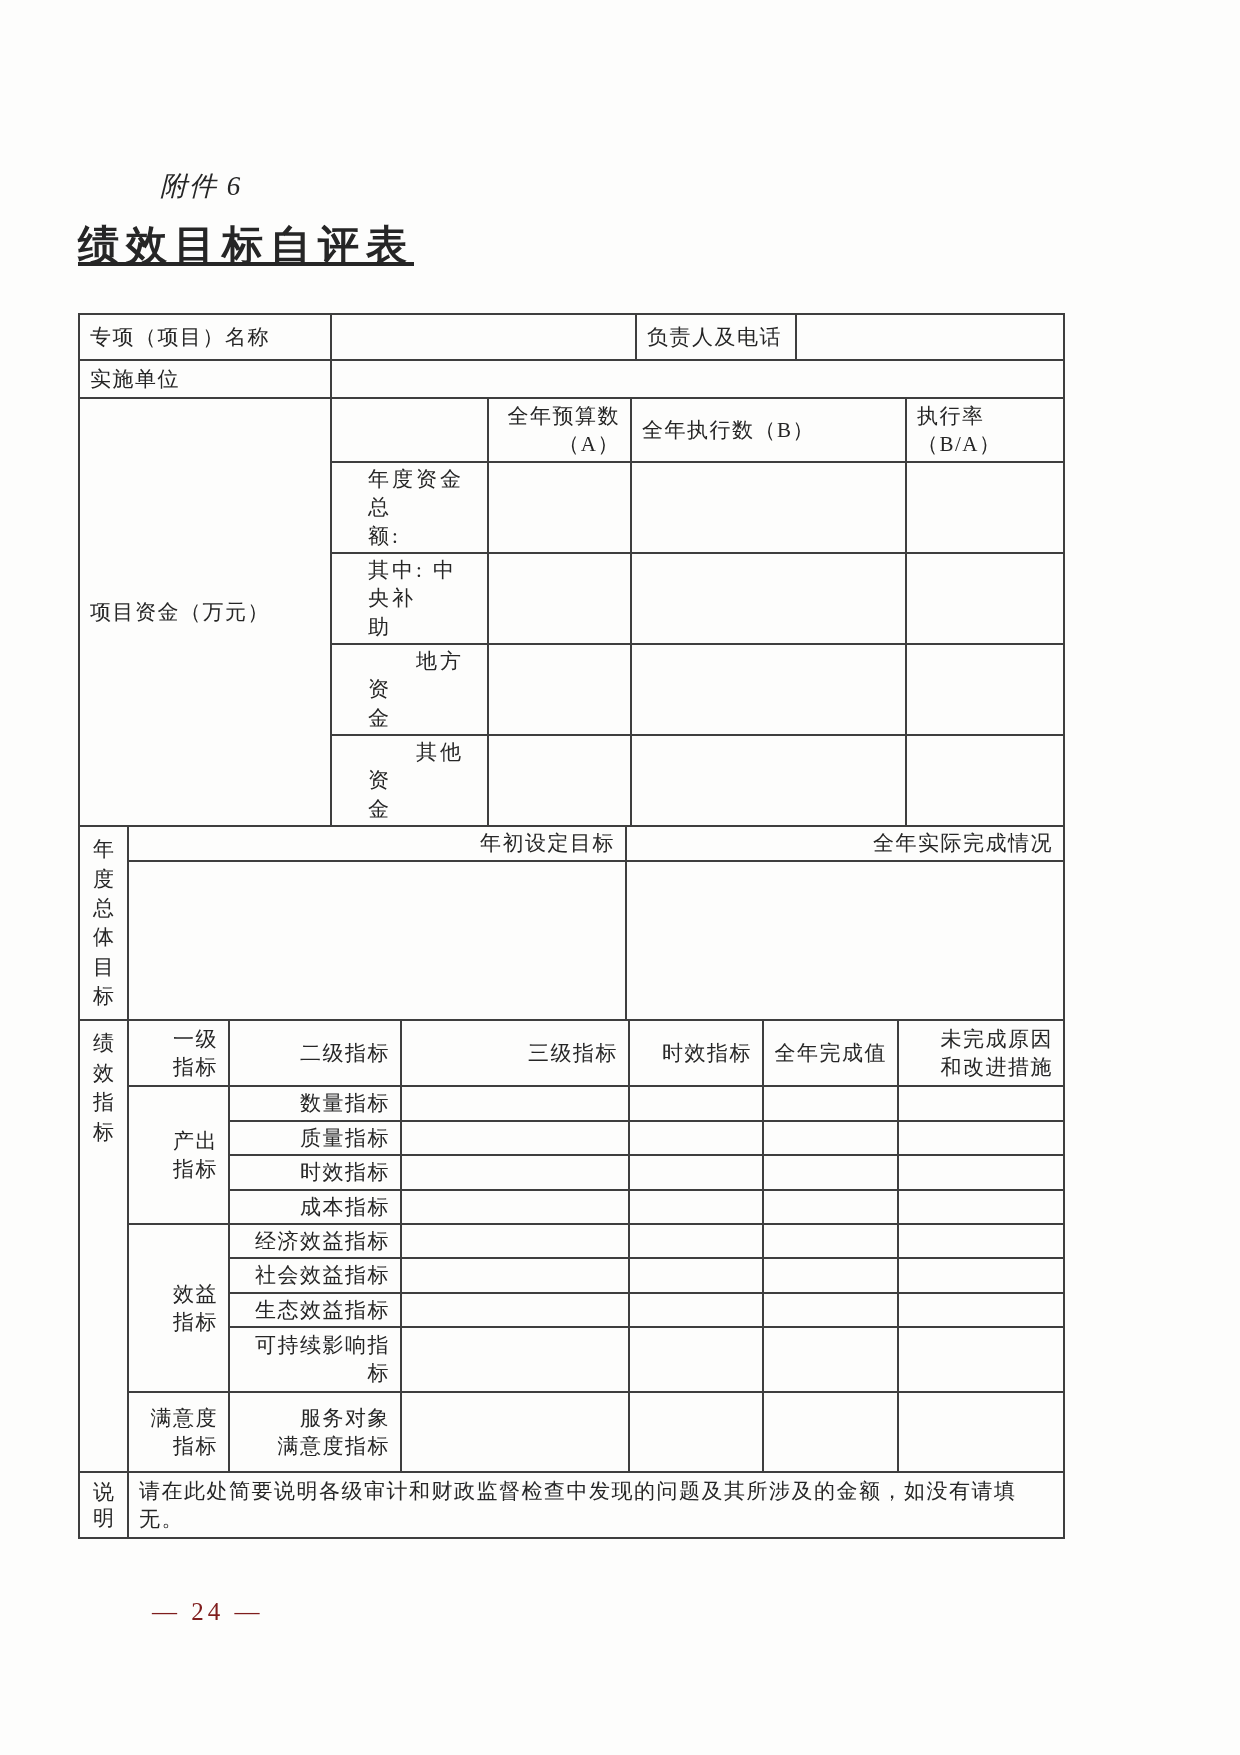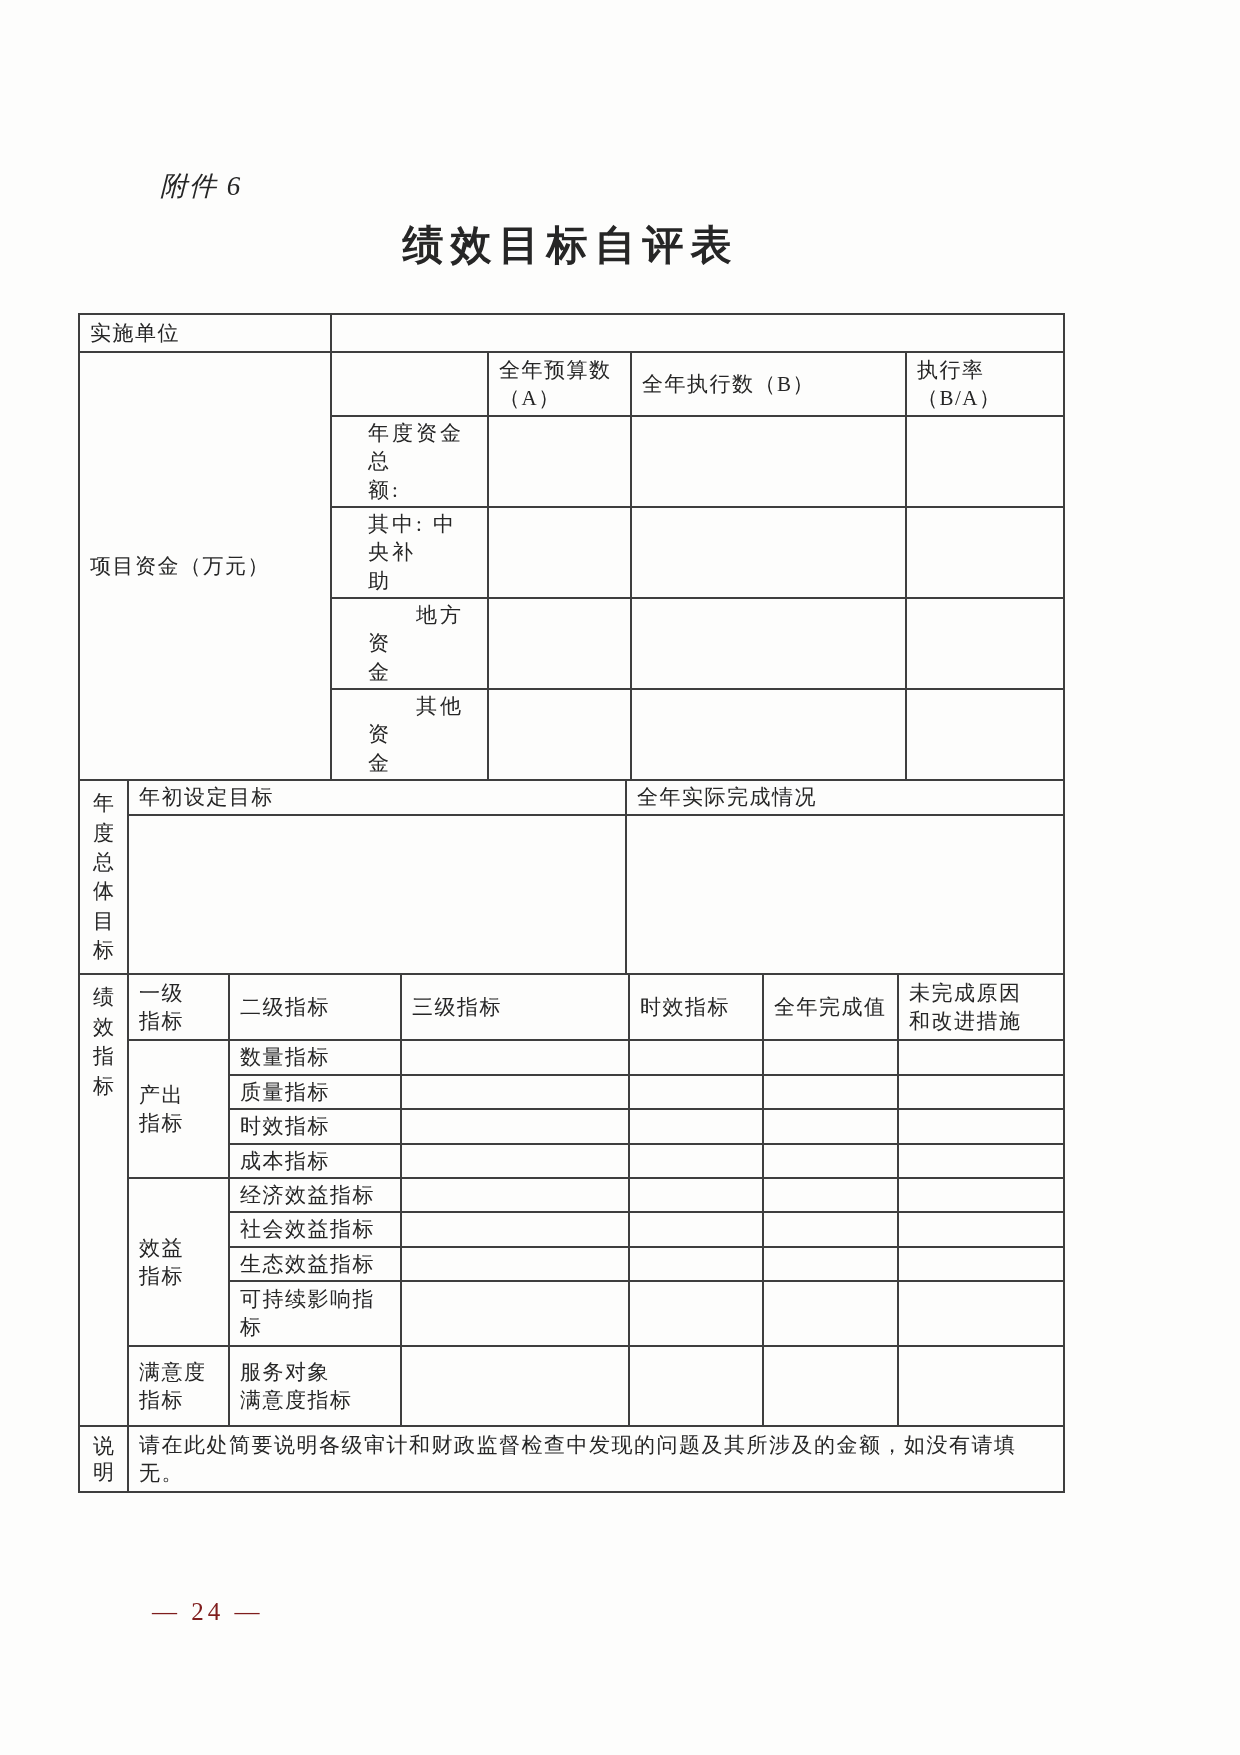--- a/index.html
+++ b/index.html
@@ -14,24 +14,25 @@
   }
   .attachment {
     margin:168px 0 0 160px;
     font-size:27px;
     letter-spacing:2px;
     font-style:italic;
   }
   .title {
     margin:14px 0 8px 78px;
     width:985px;
-    text-align:center;
+    text-align:left;
     font-size:41px;
     font-weight:bold;
     letter-spacing:7px;
+    text-decoration:underline;
   }
   .subtitle {
     margin:10px 0 0 78px;
     width:985px;
     text-align:center;
     font-size:28px;
     letter-spacing:2px;
   }
   table.t {
     border-collapse:collapse;
@@ -44,21 +45,21 @@
   .t td {
     border:2px solid #3e3e3e;
     font-size:21px;
     line-height:1.35;
     padding:2px 10px;
     vertical-align:middle;
     white-space:pre-line;
     letter-spacing:1.5px;
     overflow:hidden;
   }
-  .t td.c { text-align:left; }
+  .t td.c { text-align:right; }
   .t td.vtext {
     text-align:center;
     vertical-align:top;
     padding:8px 2px;
     letter-spacing:0;
     line-height:1.4;
   }
   .t td.vmid { vertical-align:middle; line-height:1.25; padding:2px; }
   .t td.sp { letter-spacing:3px;padding-left:36px; }
   tr.h46{height:46px} tr.h38{height:38px}
@@ -82,20 +83,26 @@
   <div class="title">绩效目标自评表</div>
 
   <table class="t tA">
     <colgroup>
         <col style="width:252px">
         <col style="width:305px">
         <col style="width:160px">
         <col style="width:268px">
       </colgroup>
     <tbody>
+        <tr class="h46">
+      <td>专项（项目）名称</td>
+      <td></td>
+      <td>负责人及电话</td>
+      <td></td>
+    </tr>
     <tr class="h38">
       <td>实施单位</td>
       <td colspan="3"></td>
     </tr>
   </tbody>
     </table>
 
   <table class="t tB">
     <colgroup>
         <col style="width:252px">

